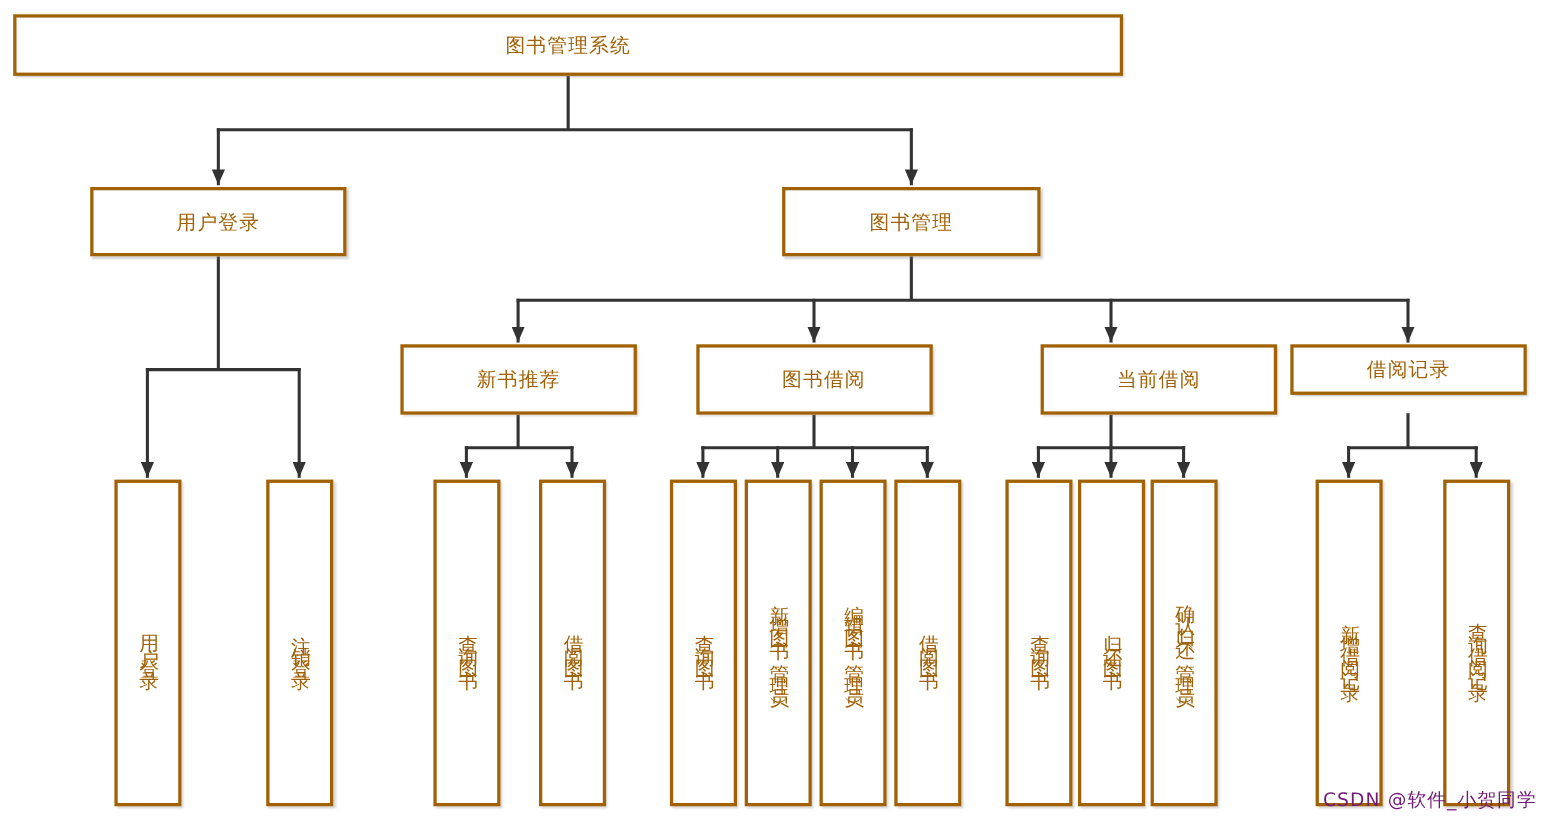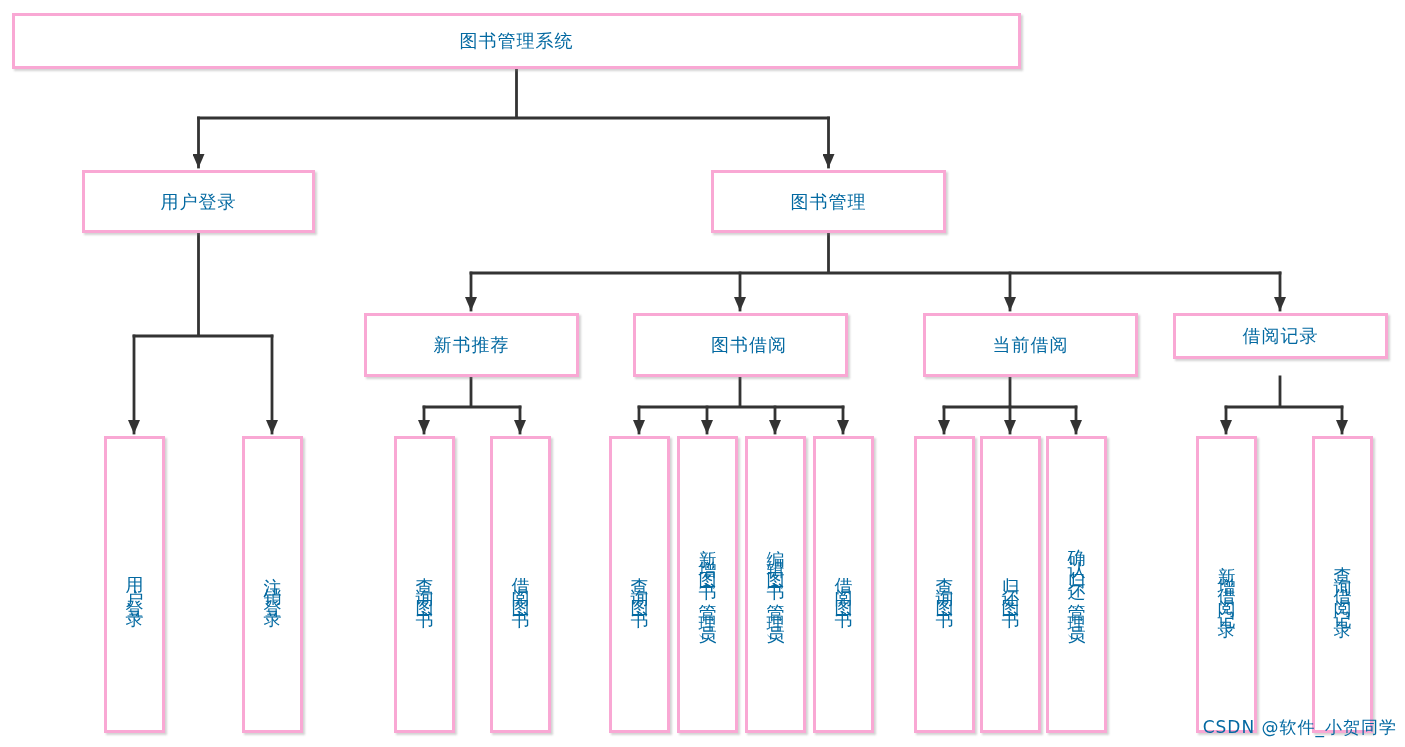--- a/index.html
+++ b/index.html
@@ -19,47 +19,47 @@
     position: absolute;
     left: 0;
     top: 0;
     width: 1405px;
     height: 747px;
     pointer-events: none;
   }
   .node {
     position: absolute;
     box-sizing: border-box;
-    border: 3px solid #f9a8d4;
+    border: 3px solid #a16207;
     background: #ffffff;
     display: flex;
     align-items: center;
     justify-content: center;
-    color: #0369a1;
+    color: #a16207;
     box-shadow: 2px 2px 2px rgba(130,130,130,0.35);
     z-index: 2;
   }
   .node.h {
     font-size: 18px;
     letter-spacing: 1px;
     white-space: nowrap;
   }
   .node.v {
     font-size: 18px;
     writing-mode: vertical-rl;
     letter-spacing: 11px;
     line-height: 1;
     white-space: nowrap;
   }
   .watermark {
     position: absolute;
     top: 716px;
     right: 8px;
     font-size: 17px;
-    color: #0369a1;
+    color: #701a75;
     letter-spacing: 1px;
     z-index: 5;
     white-space: nowrap;
   }
 </style>
 </head>
 <body>
 
 <div class="canvas">
 
@@ -106,21 +106,21 @@
     </g>
   </svg>
 
   <div class="node h" style="left:12px; top:13px; width:1009px; height:56px;">图书管理系统</div>
 
   <div class="node h" style="left:82px; top:170px; width:233px; height:63px;">用户登录</div>
   <div class="node h" style="left:711px; top:170px; width:235px; height:63px;">图书管理</div>
 
   <div class="node h" style="left:364px; top:313px; width:215px; height:64px;">新书推荐</div>
   <div class="node h" style="left:633px; top:313px; width:215px; height:64px;padding-left:17px;">图书借阅</div>
-  <div class="node h" style="left:923px; top:313px; width:215px; height:64px;">当前借阅</div>
+  <div class="node h" style="left:946px; top:313px; width:215px; height:64px;">当前借阅</div>
   <div class="node h" style="left:1173px; top:313px; width:215px; height:46px;">借阅记录</div>
 
   <div class="node v" style="left:104px; top:436px; width:61px; height:297px;">用户登录</div>
   <div class="node v" style="left:242px; top:436px; width:61px; height:297px;">注销登录</div>
 
   <div class="node v" style="left:394px; top:436px; width:61px; height:297px;">查询图书</div>
   <div class="node v" style="left:490px; top:436px; width:61px; height:297px;">借阅图书</div>
 
   <div class="node v" style="left:609px; top:436px; width:61px; height:297px;">查询图书</div>
   <div class="node v" style="left:677px; top:436px; width:61px; height:297px;">新增图书（管理员）</div>

